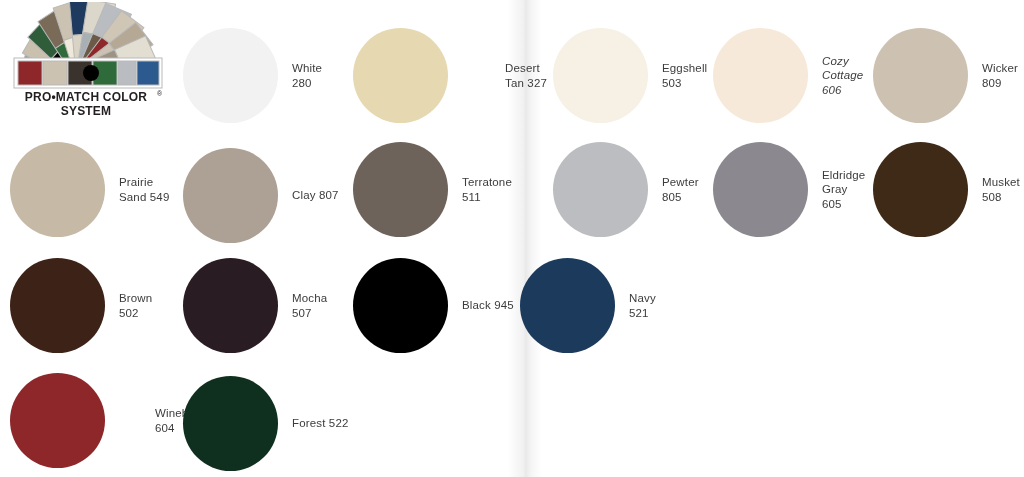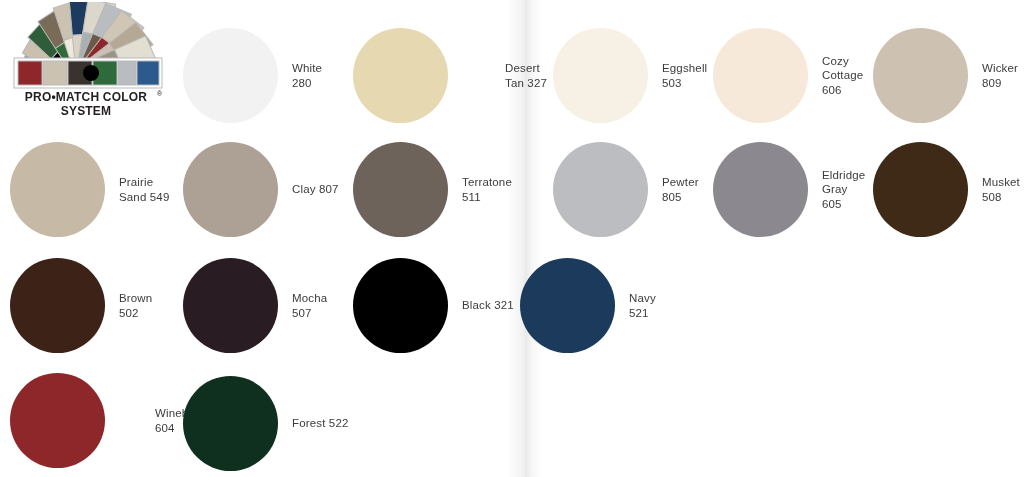--- a/index.html
+++ b/index.html
@@ -143,58 +143,58 @@
       <div class="cell" style="left: 353px; top: 28px; height: 95px; gap: 43px;">
         <div class="dot" style="width: 95px; height: 95px; background: rgb(230, 216, 176);"></div>
         <div class="lbl">Desert
 Tan 327</div>
       </div>
       <div class="cell" style="left: 10px; top: 142px; height: 95px;">
         <div class="dot" style="width: 95px; height: 95px; background: rgb(198, 185, 166);"></div>
         <div class="lbl">Prairie
 Sand 549</div>
       </div>
-      <div class="cell" style="left: 183px; top: 142px; height: 95px;">
+      <div class="cell" style="left: 183px; top: 148px; height: 95px;">
         <div class="dot" style="width: 95px; height: 95px; background: rgb(173, 160, 148);"></div>
         <div class="lbl">Clay 807</div>
       </div>
       <div class="cell" style="left: 353px; top: 142px; height: 95px; justify-content: space-between;">
         <div class="dot" style="width: 95px; height: 95px; background: rgb(110, 99, 91);"></div>
         <div class="lbl">Terratone
 511</div>
       </div>
       <div class="cell" style="left: 10px; top: 258px; height: 95px; justify-content: center;">
         <div class="dot" style="width: 95px; height: 95px; background: rgb(61, 34, 23);"></div>
         <div class="lbl">Brown
 502</div>
       </div>
       <div class="cell" style="left: 183px; top: 258px; height: 95px;">
         <div class="dot" style="width: 95px; height: 95px; background: rgb(42, 28, 35);"></div>
         <div class="lbl">Mocha
 507</div>
       </div>
       <div class="cell" style="left: 353px; top: 258px; height: 95px;">
         <div class="dot" style="width: 95px; height: 95px; background: rgb(0, 0, 0);"></div>
-        <div class="lbl">Black 321</div>
+        <div class="lbl">Black 945</div>
       </div>
       <div class="cell" style="left: 10px; top: 373px; height: 95px; gap: 36px;">
         <div class="dot" style="width: 95px; height: 95px; background: rgb(142, 39, 41);"></div>
         <div class="lbl">Wineberry
 604</div>
       </div>
       <div class="cell" style="left: 183px; top: 376px; height: 95px; align-items: center;">
         <div class="dot" style="width: 95px; height: 95px; background: rgb(16, 48, 31);"></div>
         <div class="lbl">Forest 522</div>
       </div>
       <div class="cell" style="left: 553px; top: 28px; height: 95px; align-items: center;">
         <div class="dot" style="width: 95px; height: 95px; background: rgb(246, 241, 228);"></div>
         <div class="lbl">Eggshell
 503</div>
       </div>
-      <div class="cell" style="left: 713px; top: 28px; height: 95px;">
+      <div class="cell" style="left: 713px; top: 28px; height: 95px; font-style: italic;">
         <div class="dot" style="width: 95px; height: 95px; background: rgb(247, 233, 217);"></div>
         <div class="lbl">Cozy
 Cottage
 606</div>
       </div>
       <div class="cell" style="left: 873px; top: 28px; height: 95px;">
         <div class="dot" style="width: 95px; height: 95px; background: rgb(205, 193, 178);"></div>
         <div class="lbl">Wicker
 809</div>
       </div>

